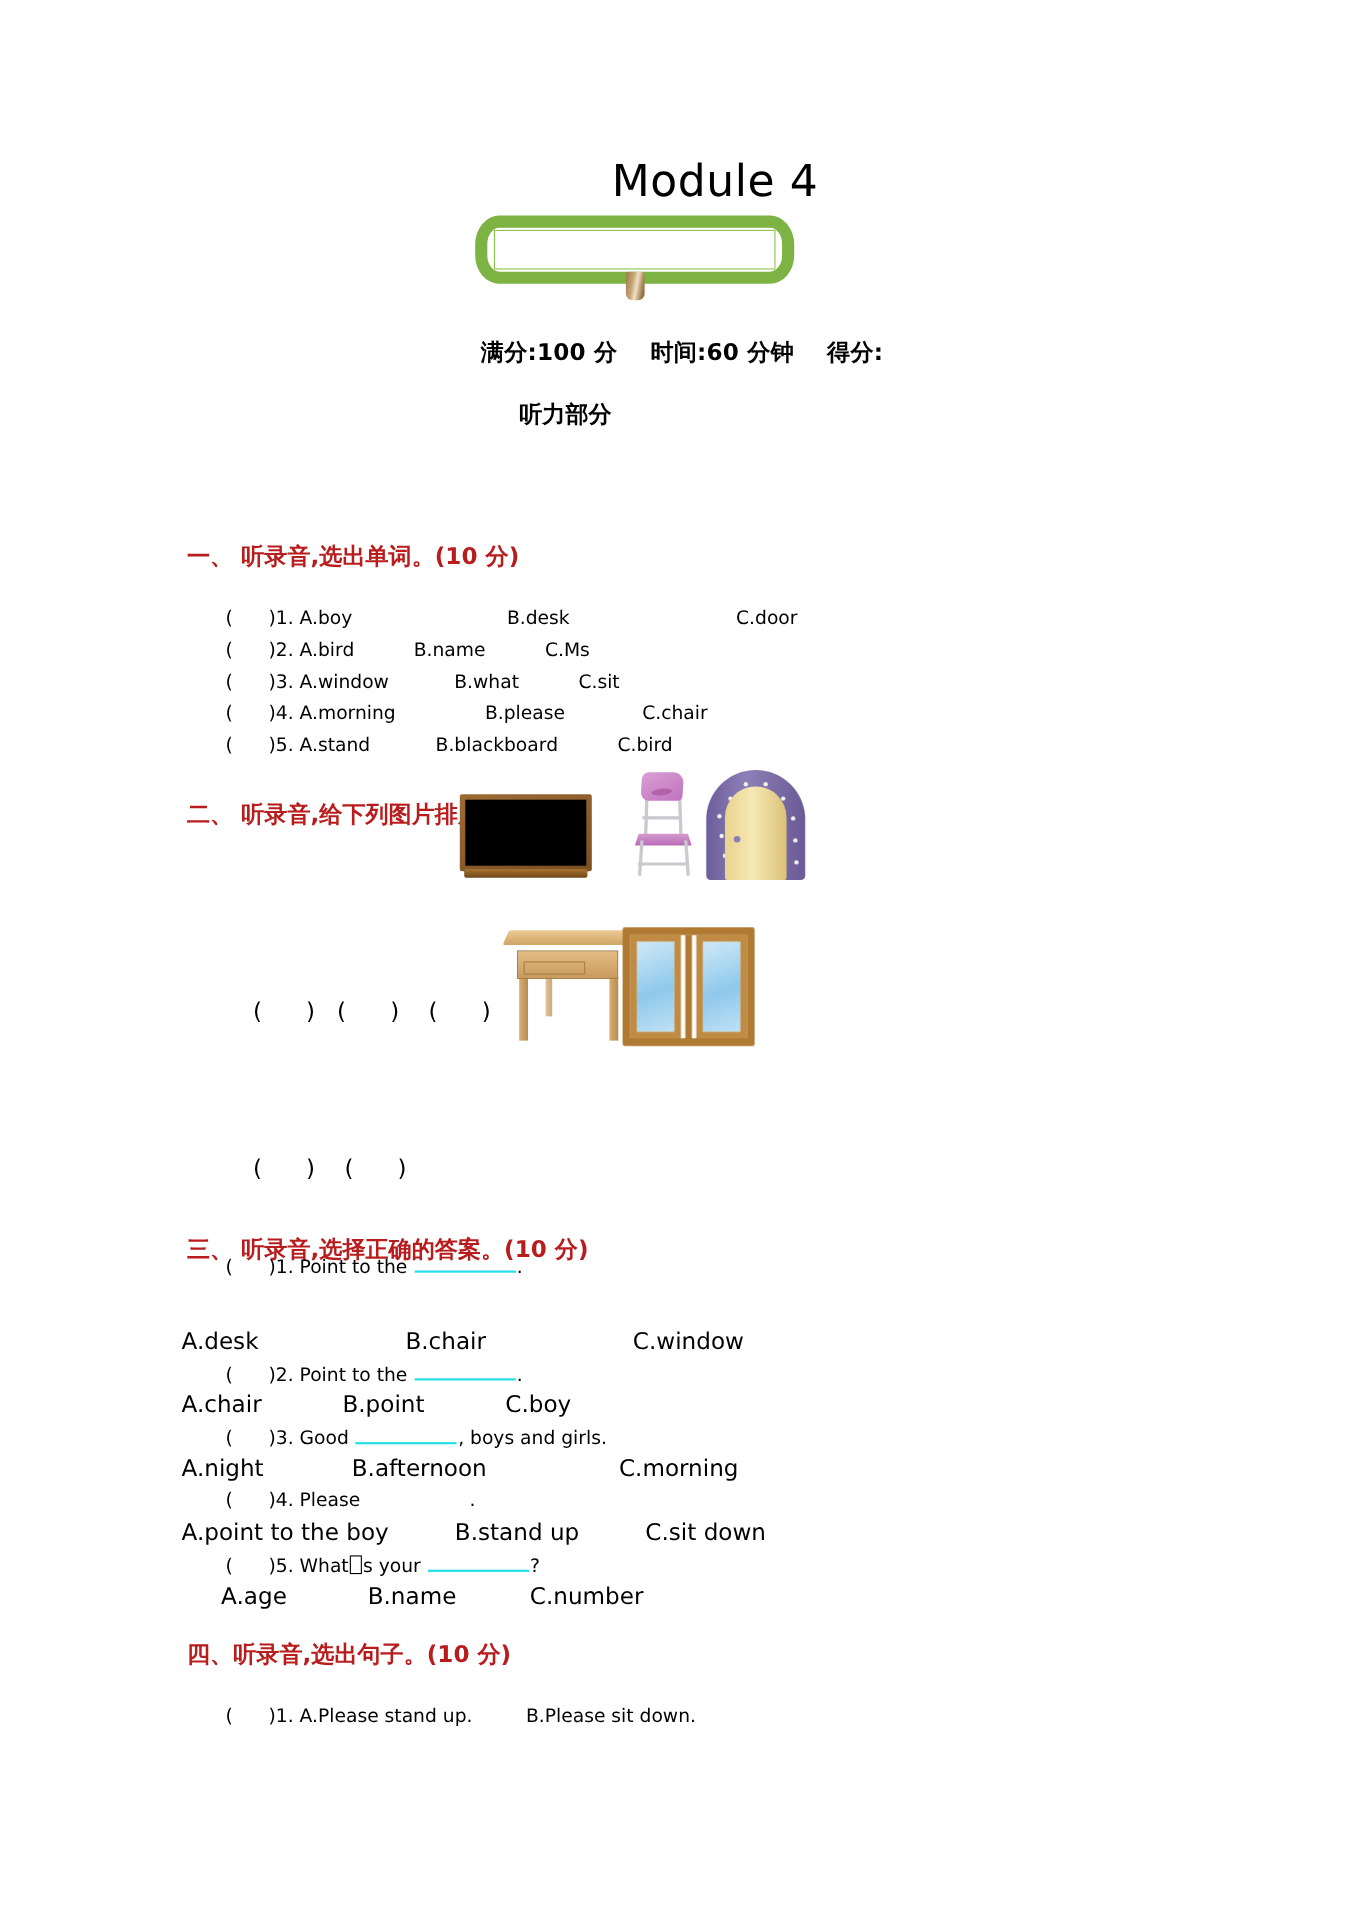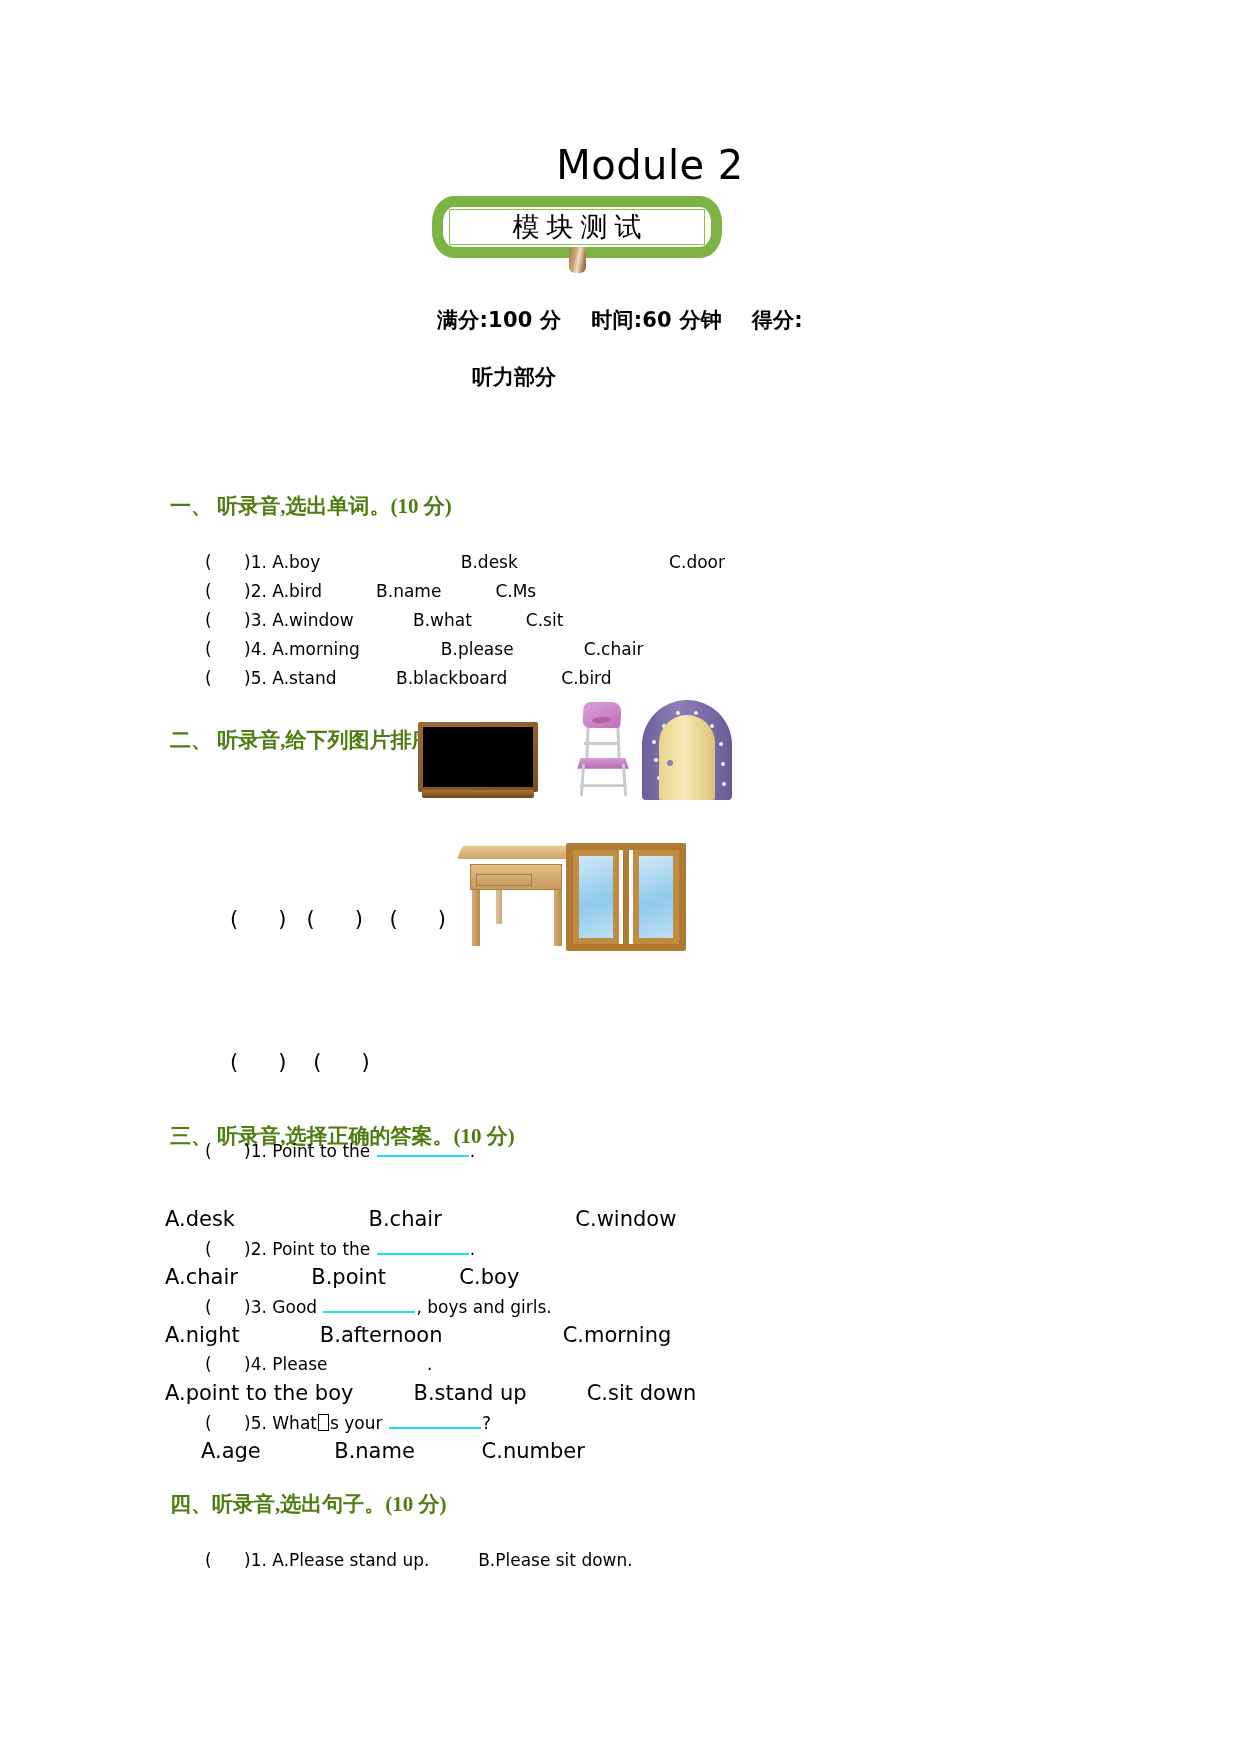--- a/index.html
+++ b/index.html
@@ -103,26 +103,25 @@
     top: 363px;
     width: 1028px;
     text-align: center;
     font-size: 21px;
     font-weight: bold;
   }
 
   
   .sec-head {
     position: absolute;
-    color: #4d7c0f;
+    color: #b91c1c;
     font-size: 21px;
     font-weight: bold;
     white-space: pre;
     left: 170px;
-    font-family: Liberation Serif, serif;
   }
 
   
   .qline {
     position: absolute;
     font-size: 17px;
     white-space: pre;
     line-height: 29px;
   }
   .opts {
@@ -339,27 +338,26 @@
   }
 
   
 </style>
 </head>
 <body>
 
 <div class="page">
 
   <div class="title-wrap">
-    <div class="module-title">Module 2</div>
+    <div class="module-title">Module 4</div>
   </div>
 
   <div class="banner">
     <div class="brush"></div>
     <div class="inner-rule"></div>
-    <div class="banner-text">模块测试</div>
   </div>
   <div class="clip"></div>
 
   <div class="meta-line">
     <span>满分:100 分    时间:60 分钟    得分:</span>
   </div>
 
   <div class="listening-title">听力部分</div>
 
   <div class="sec-head" style="top:492px;">一、 听录音,选出单词。(10 分)</div>

